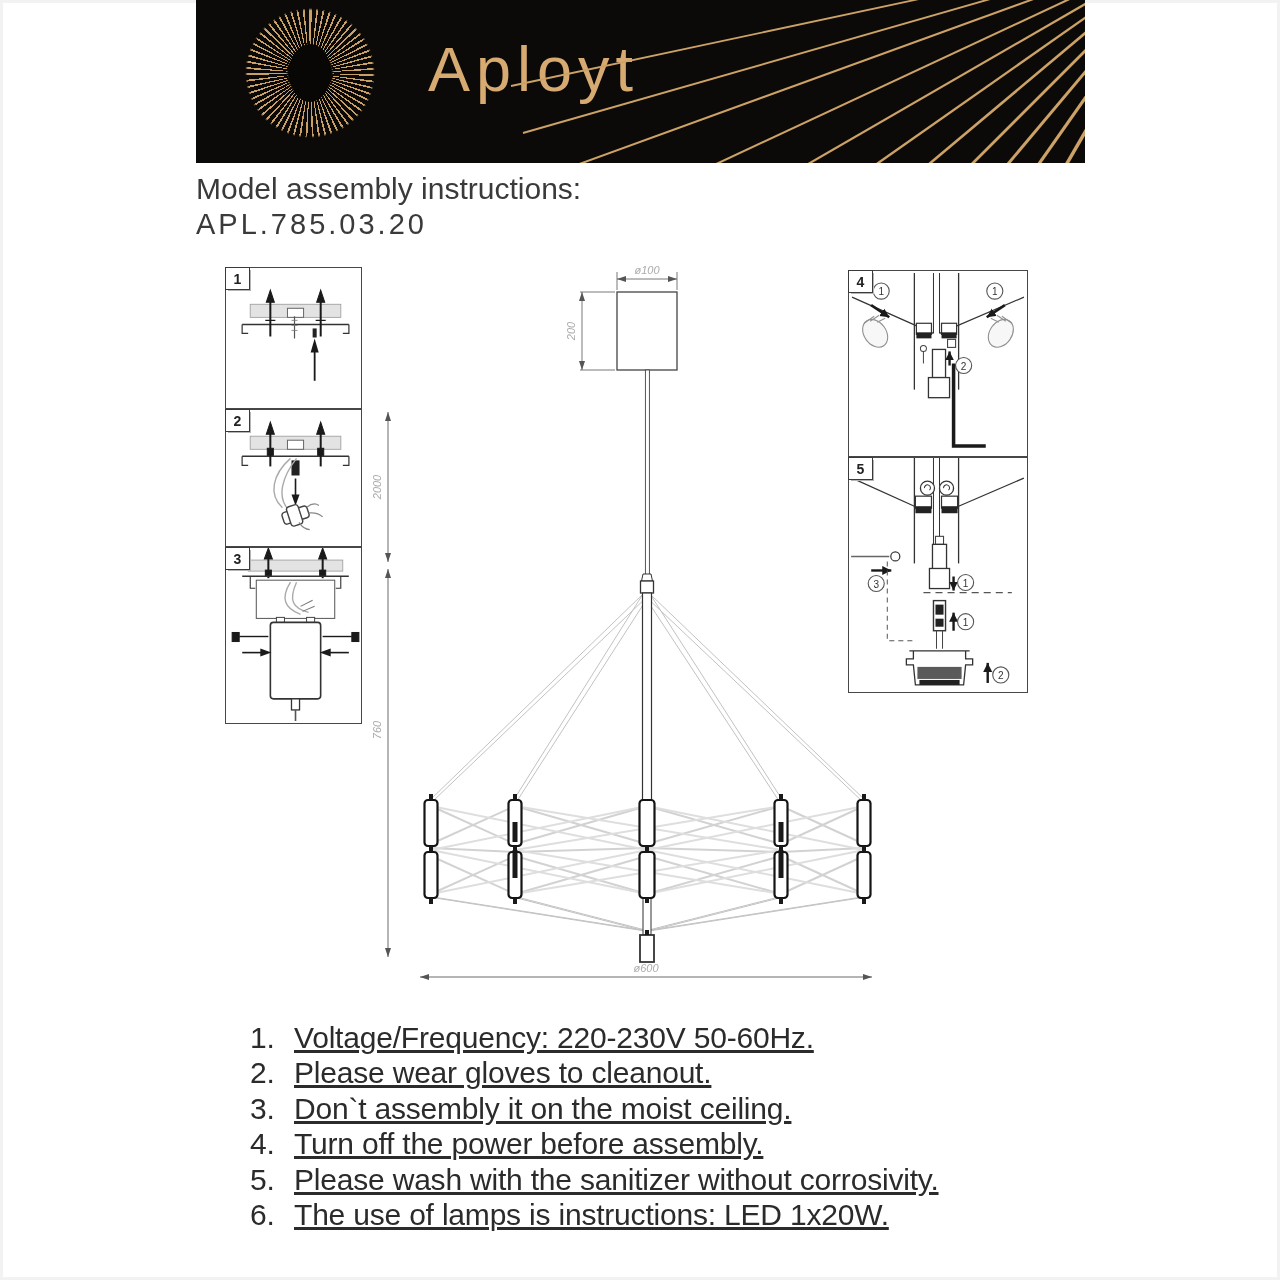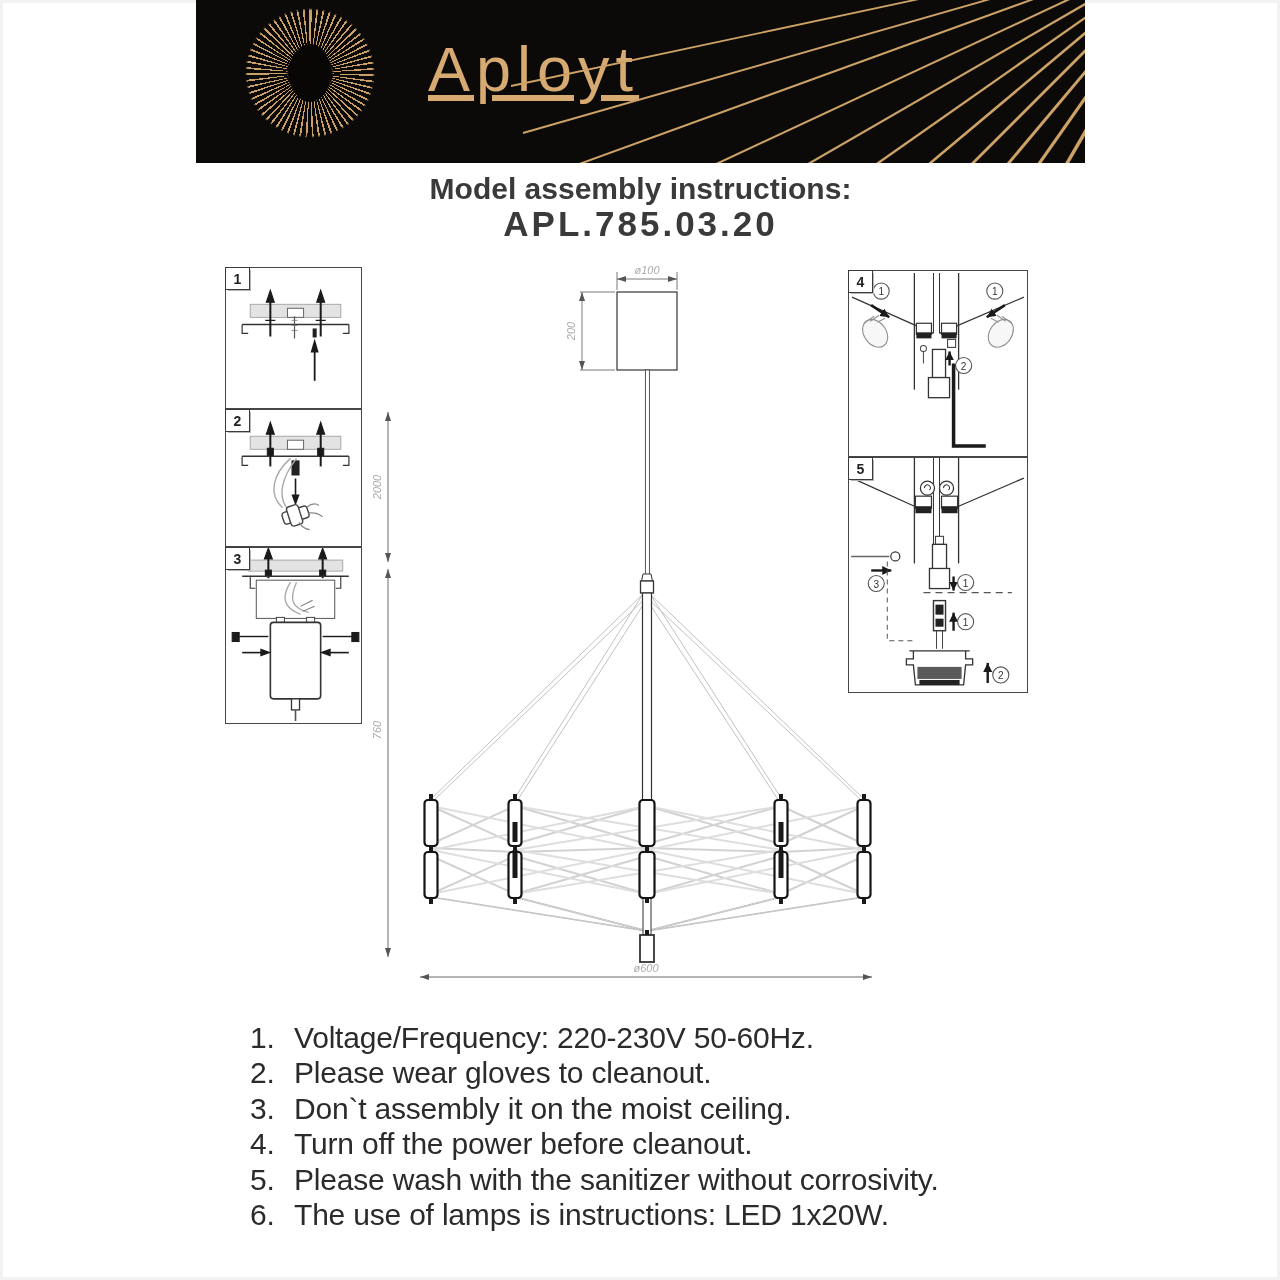--- a/index.html
+++ b/index.html
@@ -13,28 +13,28 @@
   .banner{position:absolute;left:196px;top:0;width:889px;height:163px;background:#0b0a08;overflow:hidden;}
   .sunburst{
     position:absolute;left:49px;top:8px;width:130px;height:130px;border-radius:50%;
     background:repeating-conic-gradient(#c9a065 0 1.7deg, transparent 1.7deg 5.7deg);
     -webkit-mask:radial-gradient(closest-side, transparent 0 33%, #000 37% 96%, transparent 100%);
     mask:radial-gradient(closest-side, transparent 0 33%, #000 37% 96%, transparent 100%);
   }
   .sunburst-core{position:absolute;left:93px;top:44px;width:42px;height:58px;border-radius:50%;background:#080705;}
   .brand{
     position:absolute;left:232px;top:34px;font-size:63px;line-height:70px;
-    letter-spacing:6px;color:#d6aa70;font-weight:400;text-decoration:underline;
+    letter-spacing:6px;color:#d6aa70;font-weight:400;
   }
   .rays{position:absolute;left:0;top:0;width:889px;height:163px;}
 
   
-  .title-block{position:absolute;left:196px;top:172px;width:889px;text-align:center;color:#3a3a3a;font-weight:bold;}
+  .title-block{position:absolute;left:196px;top:172px;width:889px;text-align:left;color:#3a3a3a;}
   .title-line1{font-size:30px;line-height:34px;}
-  .title-line2{font-size:35px;line-height:36px;letter-spacing:3px;}
+  .title-line2{font-size:29px;line-height:36px;letter-spacing:3px;}
 
   
   .panel{position:absolute;background:#fff;border:1.6px solid #474747;box-sizing:border-box;}
   .p1{left:225px;top:267px;width:137px;height:142px;}
   .p2{left:225px;top:409px;width:137px;height:138px;}
   .p3{left:225px;top:547px;width:137px;height:177px;}
   .p4{left:848px;top:270px;width:180px;height:187px;}
   .p5{left:848px;top:457px;width:180px;height:236px;}
   .panel svg{position:absolute;inset:0;width:100%;height:100%;}
   .step-num{
@@ -44,21 +44,21 @@
   }
 
   
   .main-diagram{position:absolute;left:370px;top:260px;width:530px;height:740px;}
   .dim-text{font-size:11px;font-style:italic;fill:#ababab;font-family:"Liberation Sans",sans-serif;}
 
   
   .instructions{position:absolute;left:250px;top:1020px;width:810px;color:#2b2b2b;}
   .ins-row{display:flex;font-size:30px;line-height:35.4px;letter-spacing:-0.2px;}
   .ins-num{width:44px;flex:0 0 44px;}
-  .ins-text{flex:1;}
+  .ins-text{flex:1;text-decoration:underline;}
 </style>
 </head>
 <body>
 
 <div class="sheet">
 
   <svg width="0" height="0" style="position:absolute">
     <defs>
       <marker id="dimA" markerUnits="userSpaceOnUse" markerWidth="10" markerHeight="8" refX="9" refY="3" orient="auto-start-reverse">
         <path d="M0,0 L9,3 L0,6 Z" fill="#555"></path>
@@ -425,21 +425,21 @@
     <div class="ins-row">
       <span class="ins-num">2.</span>
       <span class="ins-text">Please wear gloves to cleanout.</span>
     </div>
     <div class="ins-row">
       <span class="ins-num">3.</span>
       <span class="ins-text">Don`t assembly it on the moist ceiling.</span>
     </div>
     <div class="ins-row">
       <span class="ins-num">4.</span>
-      <span class="ins-text">Turn off the power before cleanout.</span>
+      <span class="ins-text">Turn off the power before assembly.</span>
     </div>
     <div class="ins-row">
       <span class="ins-num">5.</span>
       <span class="ins-text">Please wash with the sanitizer without corrosivity.</span>
     </div>
     <div class="ins-row">
       <span class="ins-num">6.</span>
       <span class="ins-text">The use of lamps is instructions: LED 1x20W.</span>
     </div>
   </div>

